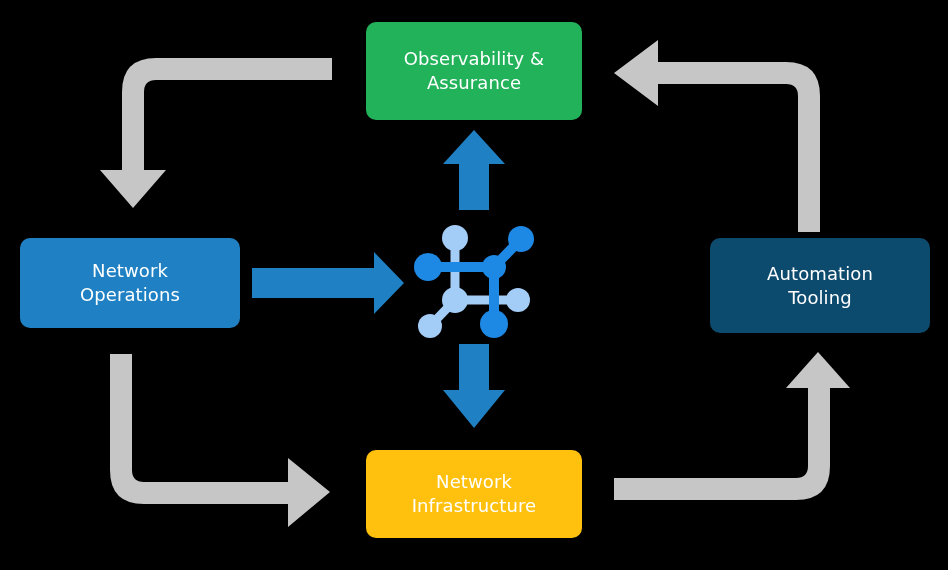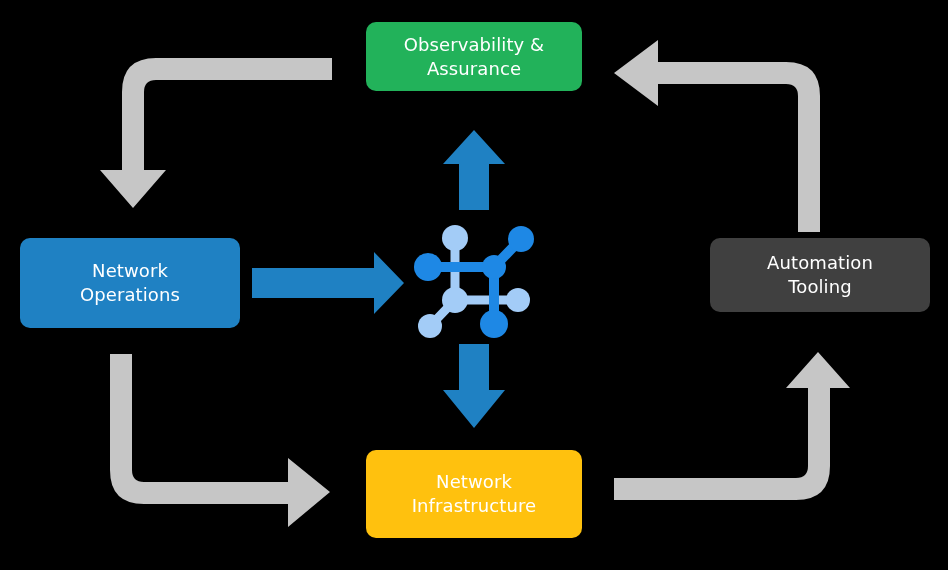--- a/index.html
+++ b/index.html
@@ -171,31 +171,31 @@
     </g>
 
     <g fill="#1E88E5">
       <circle cx="16" cy="53" r="14"></circle>
       <circle cx="82" cy="53" r="12"></circle>
       <circle cx="109" cy="25" r="13"></circle>
       <circle cx="82" cy="110" r="14"></circle>
     </g>
   </svg>
 
-  <div class="node-box" style="left:366px; top:22px; width:216px; height:69px; background:#22B25A;">
+  <div class="node-box" style="left:366px; top:22px; width:216px; height:98px; background:#22B25A;">
     <span class="node-label">Observability &amp;
 Assurance</span>
   </div>
 
   <div class="node-box" style="left:20px; top:238px; width:220px; height:90px; background:#1F81C3;">
     <span class="node-label">Network
 Operations</span>
   </div>
 
-  <div class="node-box" style="left:710px; top:238px; width:220px; height:74px; background:#404040;">
+  <div class="node-box" style="left:710px; top:238px; width:220px; height:95px; background:#0c4a6e;">
     <span class="node-label">Automation
 Tooling</span>
   </div>
 
   <div class="node-box" style="left:366px; top:450px; width:216px; height:88px; background:#FFC10E;">
     <span class="node-label">Network
 Infrastructure</span>
   </div>
 
 </div>

